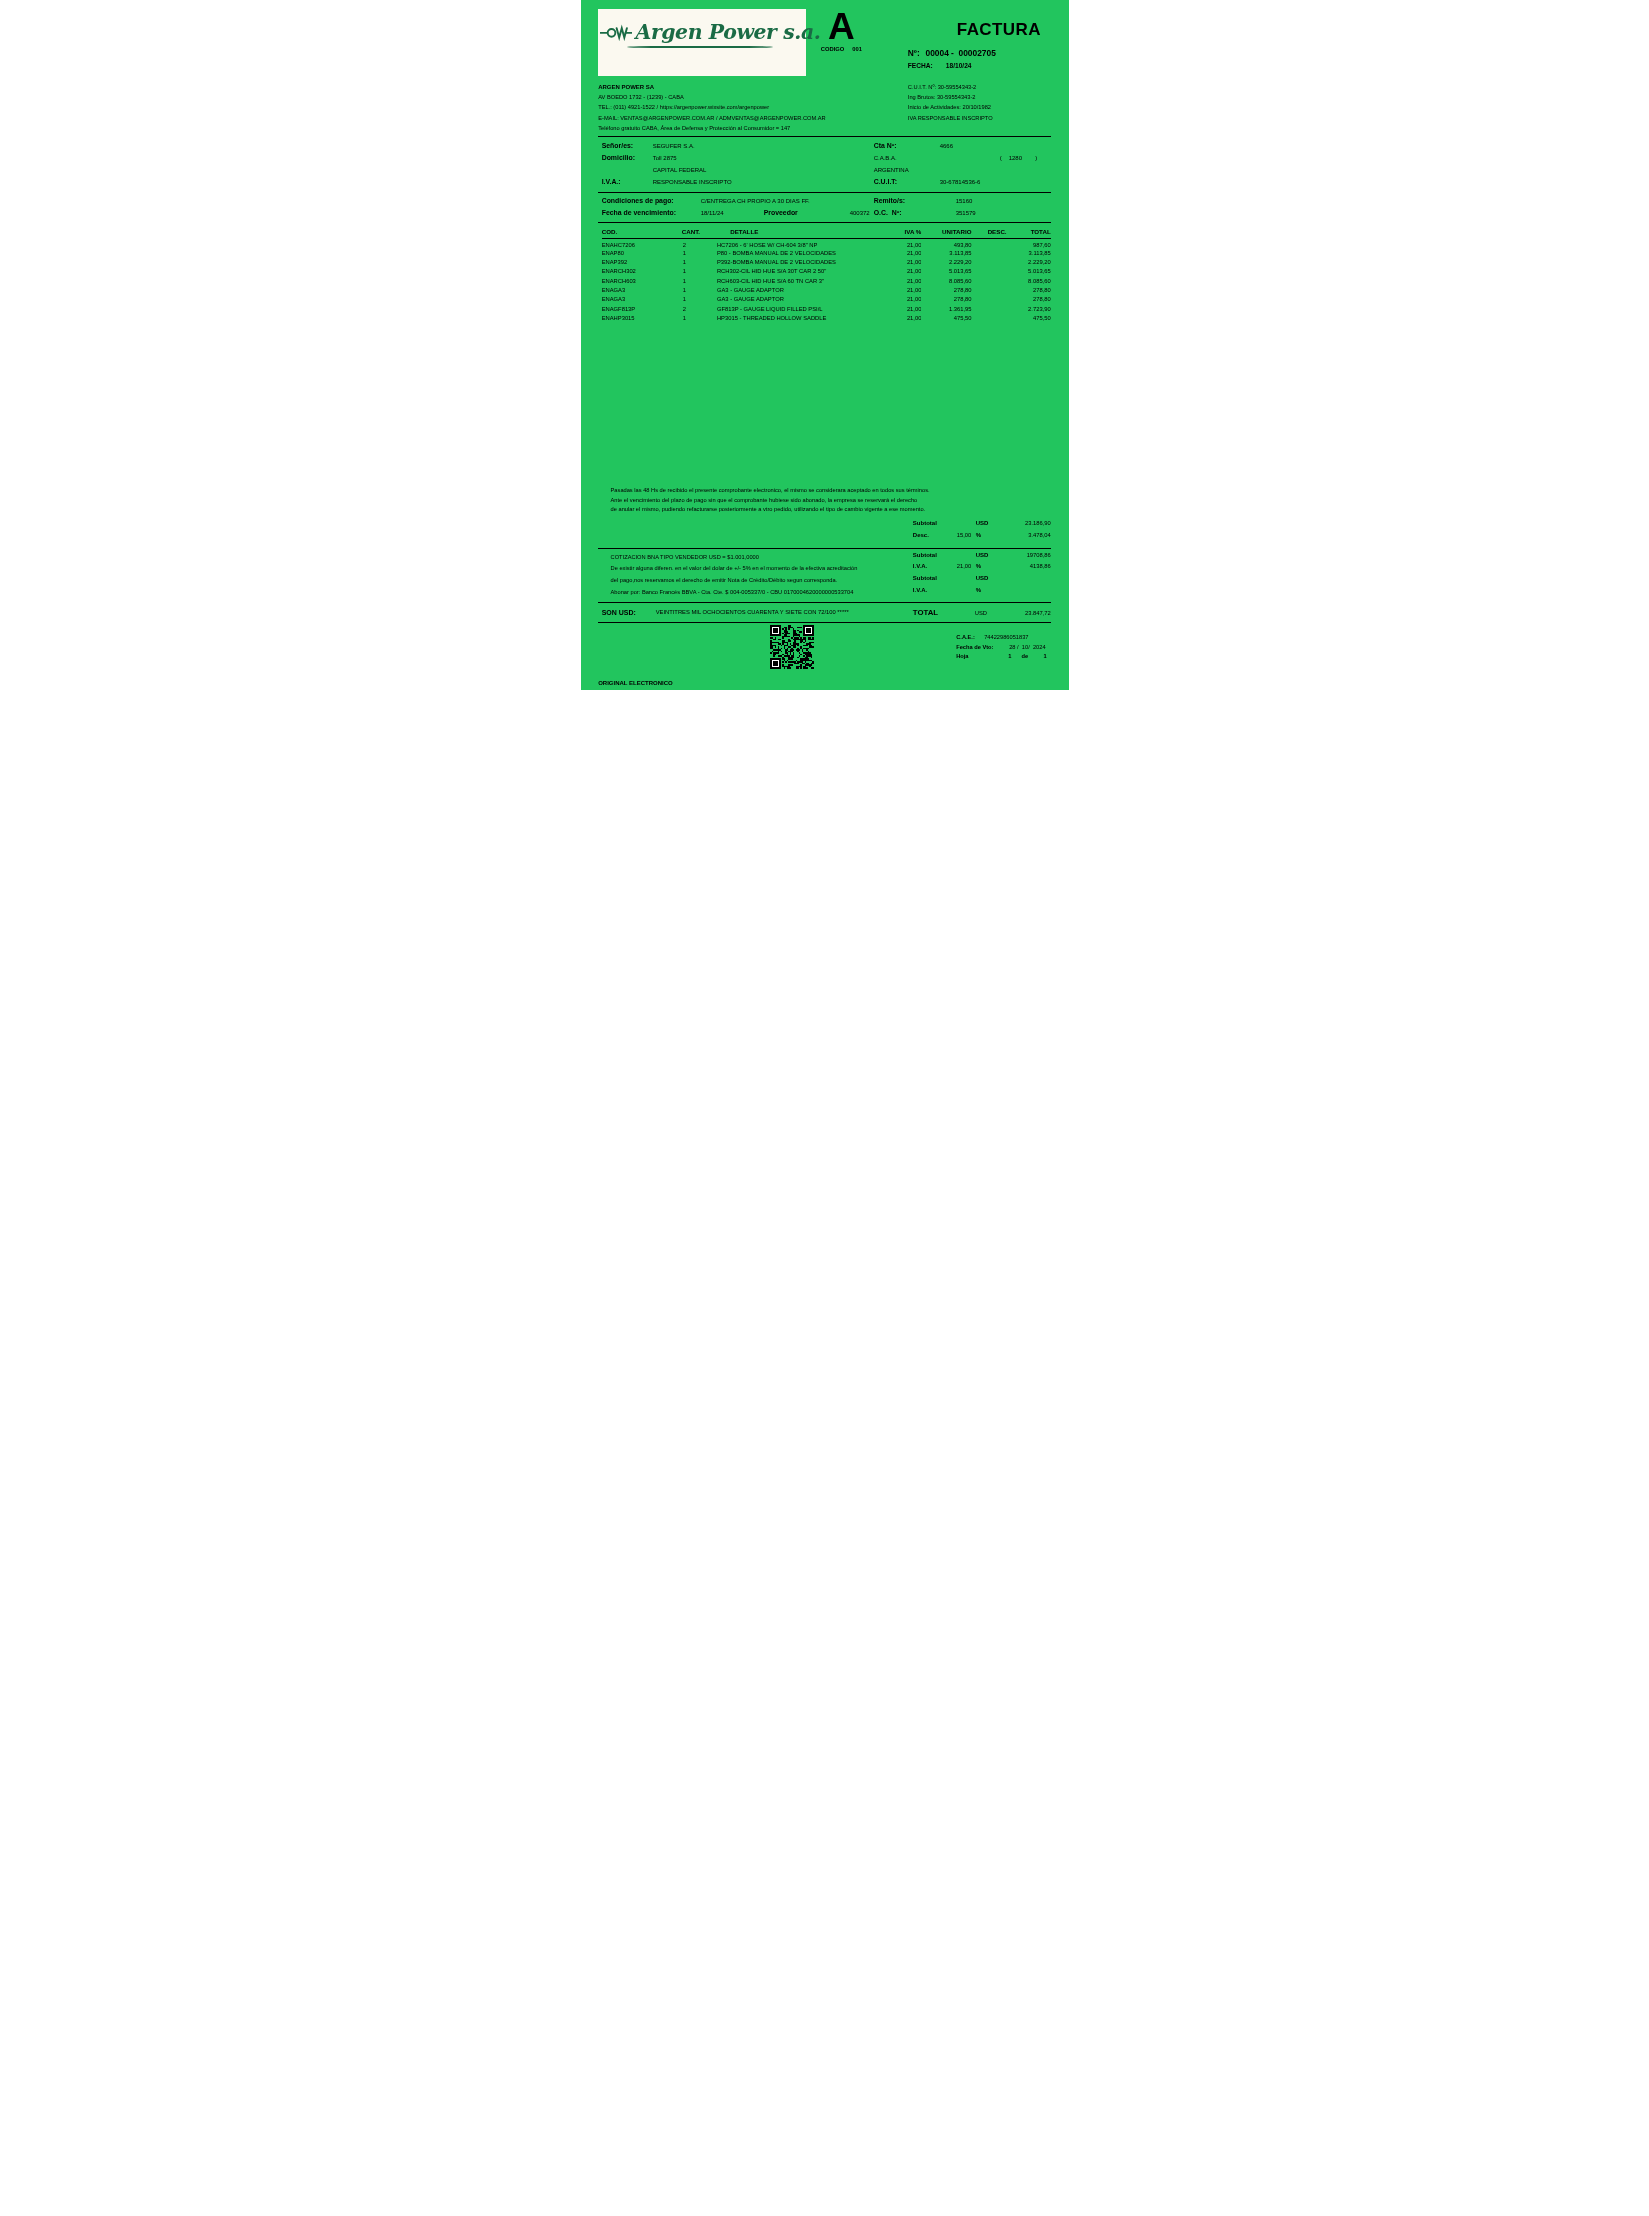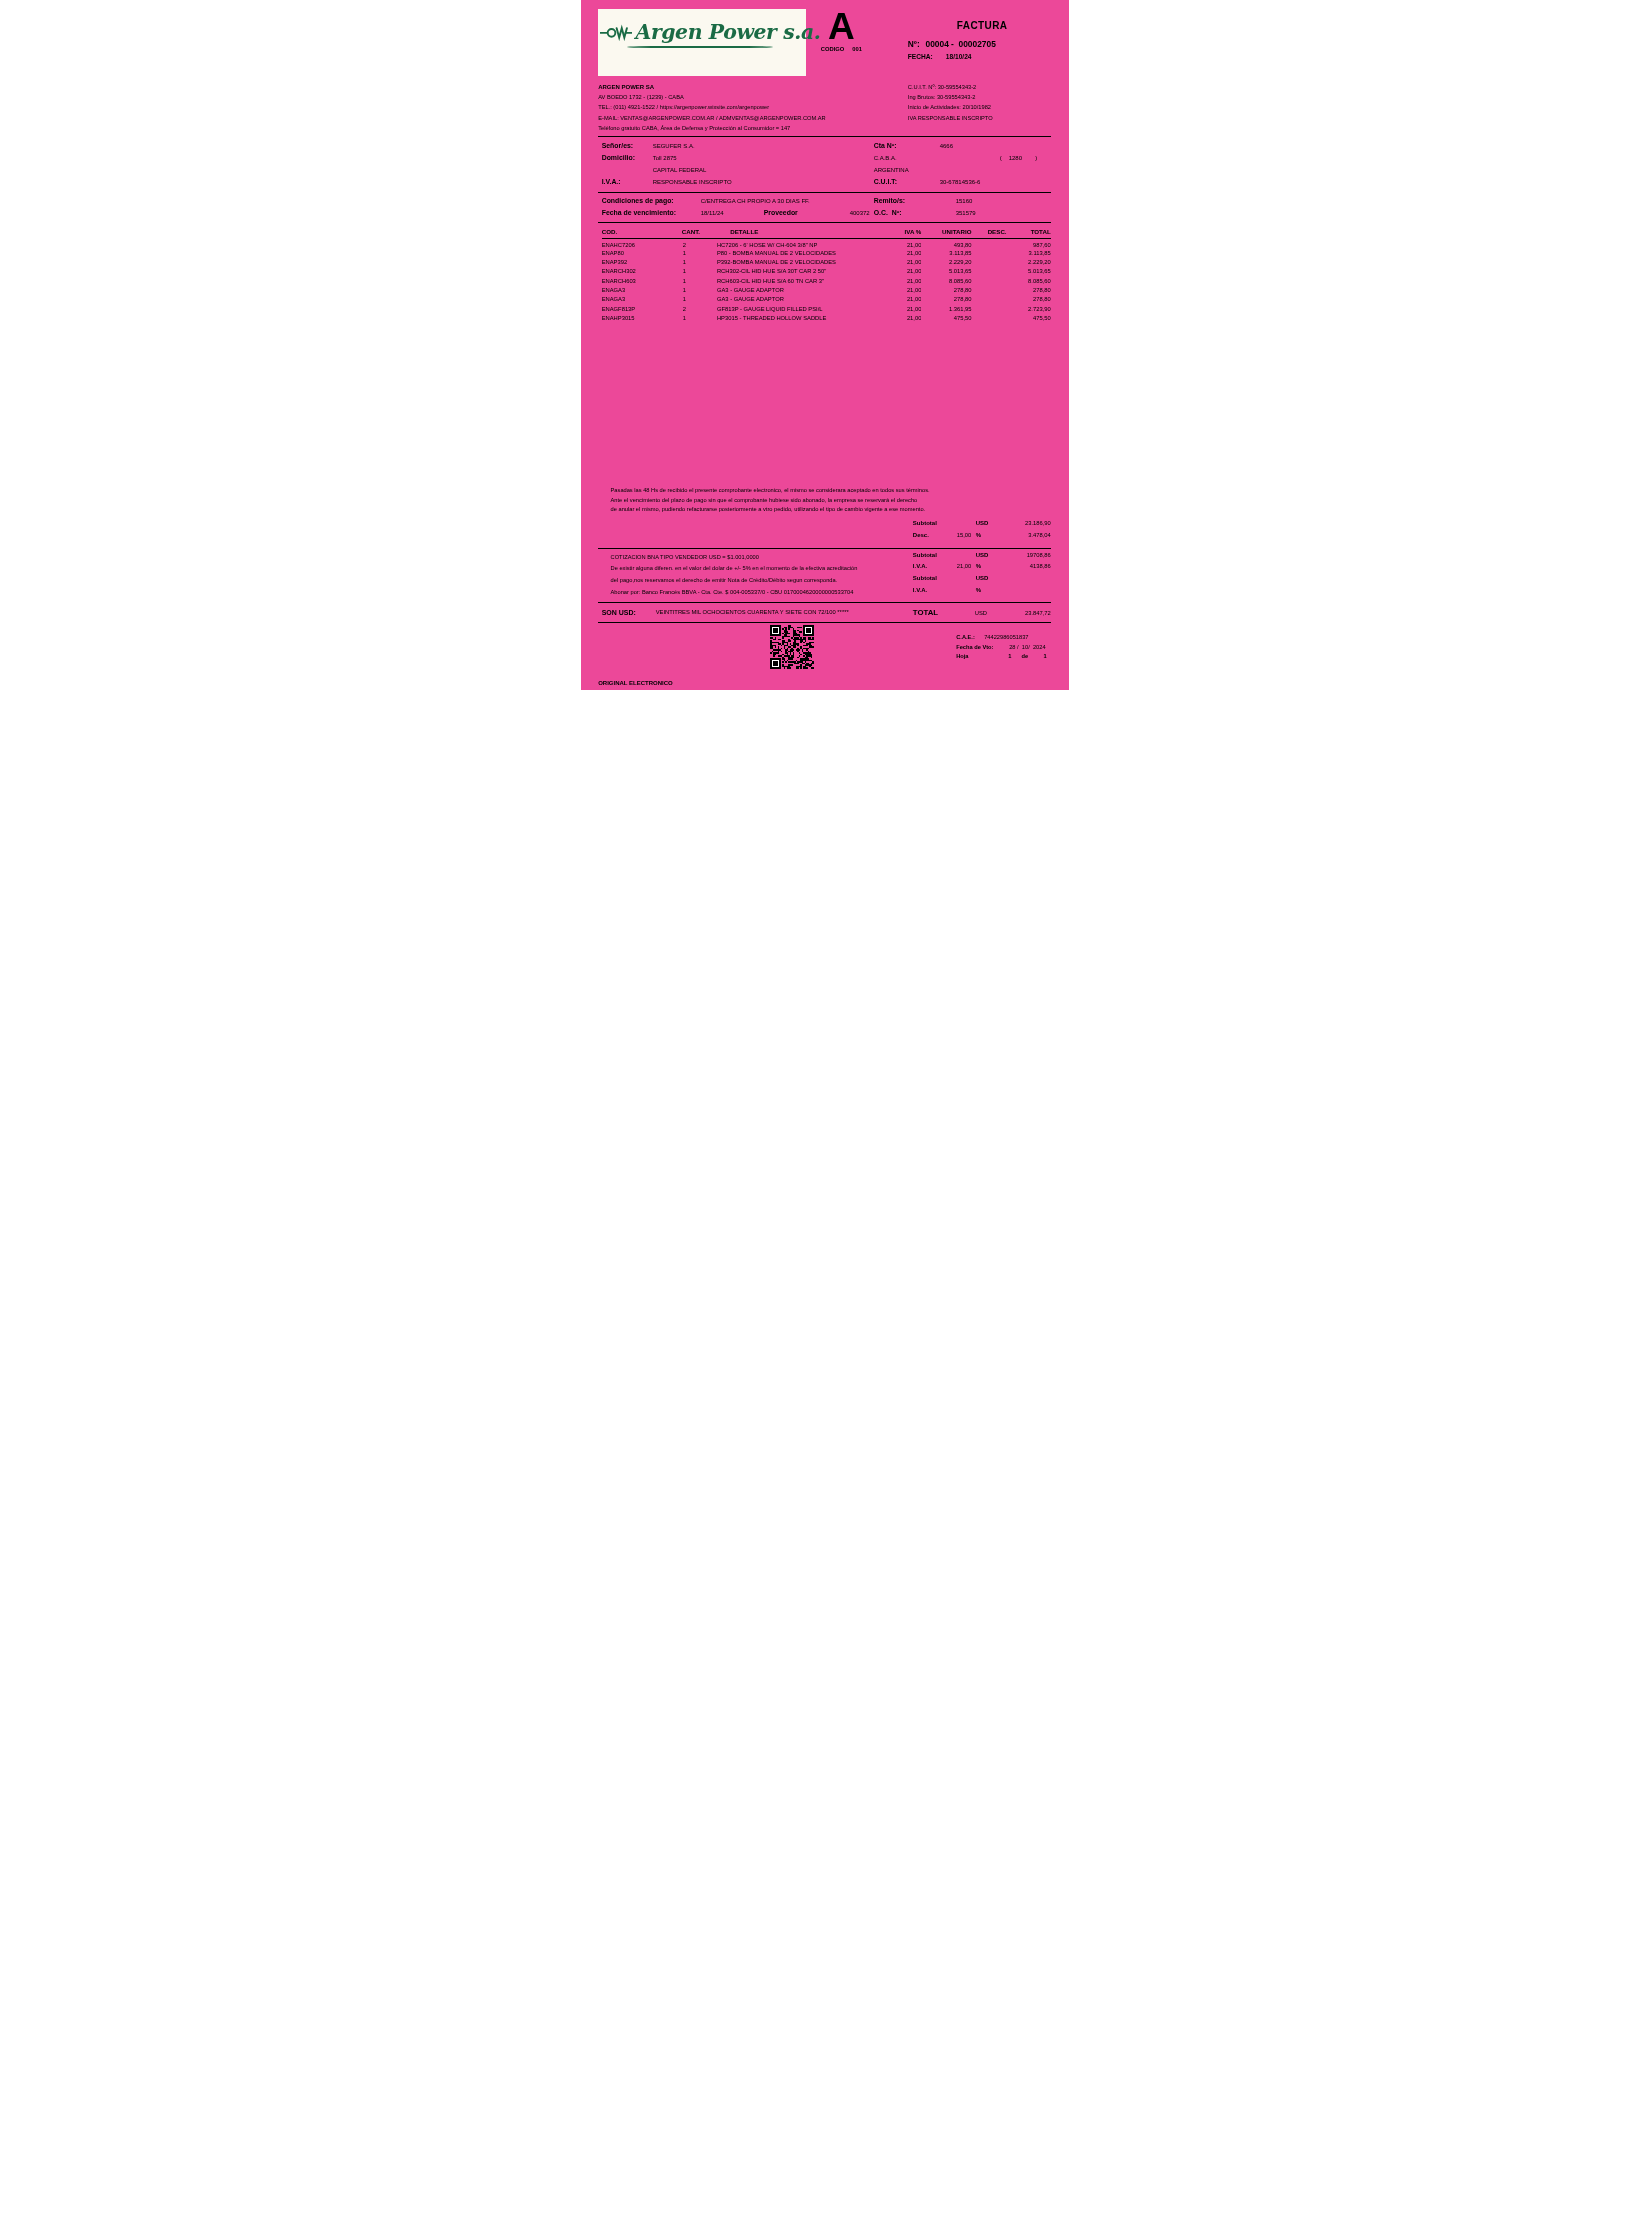--- a/index.html
+++ b/index.html
@@ -1,34 +1,34 @@
 <!DOCTYPE html>
 <html style="--brand-green: #1a6b45;font-size:7px"><head>
 <meta charset="utf-8">
 <title>Factura</title>
 <style>
   :root { --brand-green:#1a6b45; }
   * { margin:0; padding:0; box-sizing:border-box; }
   html,body { background:#ffffff; }
   body { font-family:"Liberation Sans", sans-serif; color:#000; }
-  .page { width:488px; height:690px; margin:0 auto; background:#ec4899; padding:0 17.7px; display:flex; flex-direction:column; position:relative; }
+  .page { width:488px; height:690px; margin:0 auto; background:#22c55e; padding:0 17.7px; display:flex; flex-direction:column; position:relative; }
   .hline { border-top:0.9px solid #000; }
 
   
   .header { display:flex; margin-top:8.9px; height:67px; }
   .logo-block { width:208px; background:#fbf9f0; padding:11.5px 2.7px 4.4px 1.8px; }
   .logo-inner { display:flex; align-items:center; gap:3.5px; }
   .logo-mark svg { display:block; }
   .logo-text { font-family:"DejaVu Serif", serif; font-style:italic; font-weight:bold; font-size:20.4px; color:var(--brand-green); white-space:nowrap; letter-spacing:-0.4px; }
   .logo-swoosh { width:146px; height:1.8px; background:var(--brand-green); border-radius:50%/100%; margin:1.8px 0 0 26.6px; }
   .letter-block { width:58px; margin-left:6.2px; display:flex; flex-direction:column; align-items:center; }
   .big-letter { font-size:37px; font-weight:bold; line-height:0.95; }
   .codigo-row { display:flex; gap:8px; font-size:5.8px; font-weight:bold; margin-top:1.8px; }
   .invoice-meta { margin-left:auto; width:143px; padding-top:11.5px; }
-  .doc-title { font-size:10px; font-weight:bold; letter-spacing:0.4px; padding-left:49px; }
+  .doc-title { font-size:17px; font-weight:bold; letter-spacing:0.4px; padding-left:49px; }
   .num-row { margin-top:8px; font-size:8.4px; font-weight:bold; display:flex; }
   .num-row .num-label { width:17.7px; }
   .date-row { margin-top:3.5px; font-size:6.6px; font-weight:bold; display:flex; }
   .date-row .date-label { width:38px; }
   .pre { white-space:pre; }
 
   
   .info-row { display:flex; margin-top:6.2px; }
   .company-col { flex:0 0 284px; font-size:5.7px; line-height:10.2px; }
   .company-name { font-weight:bold; font-size:6px; }

